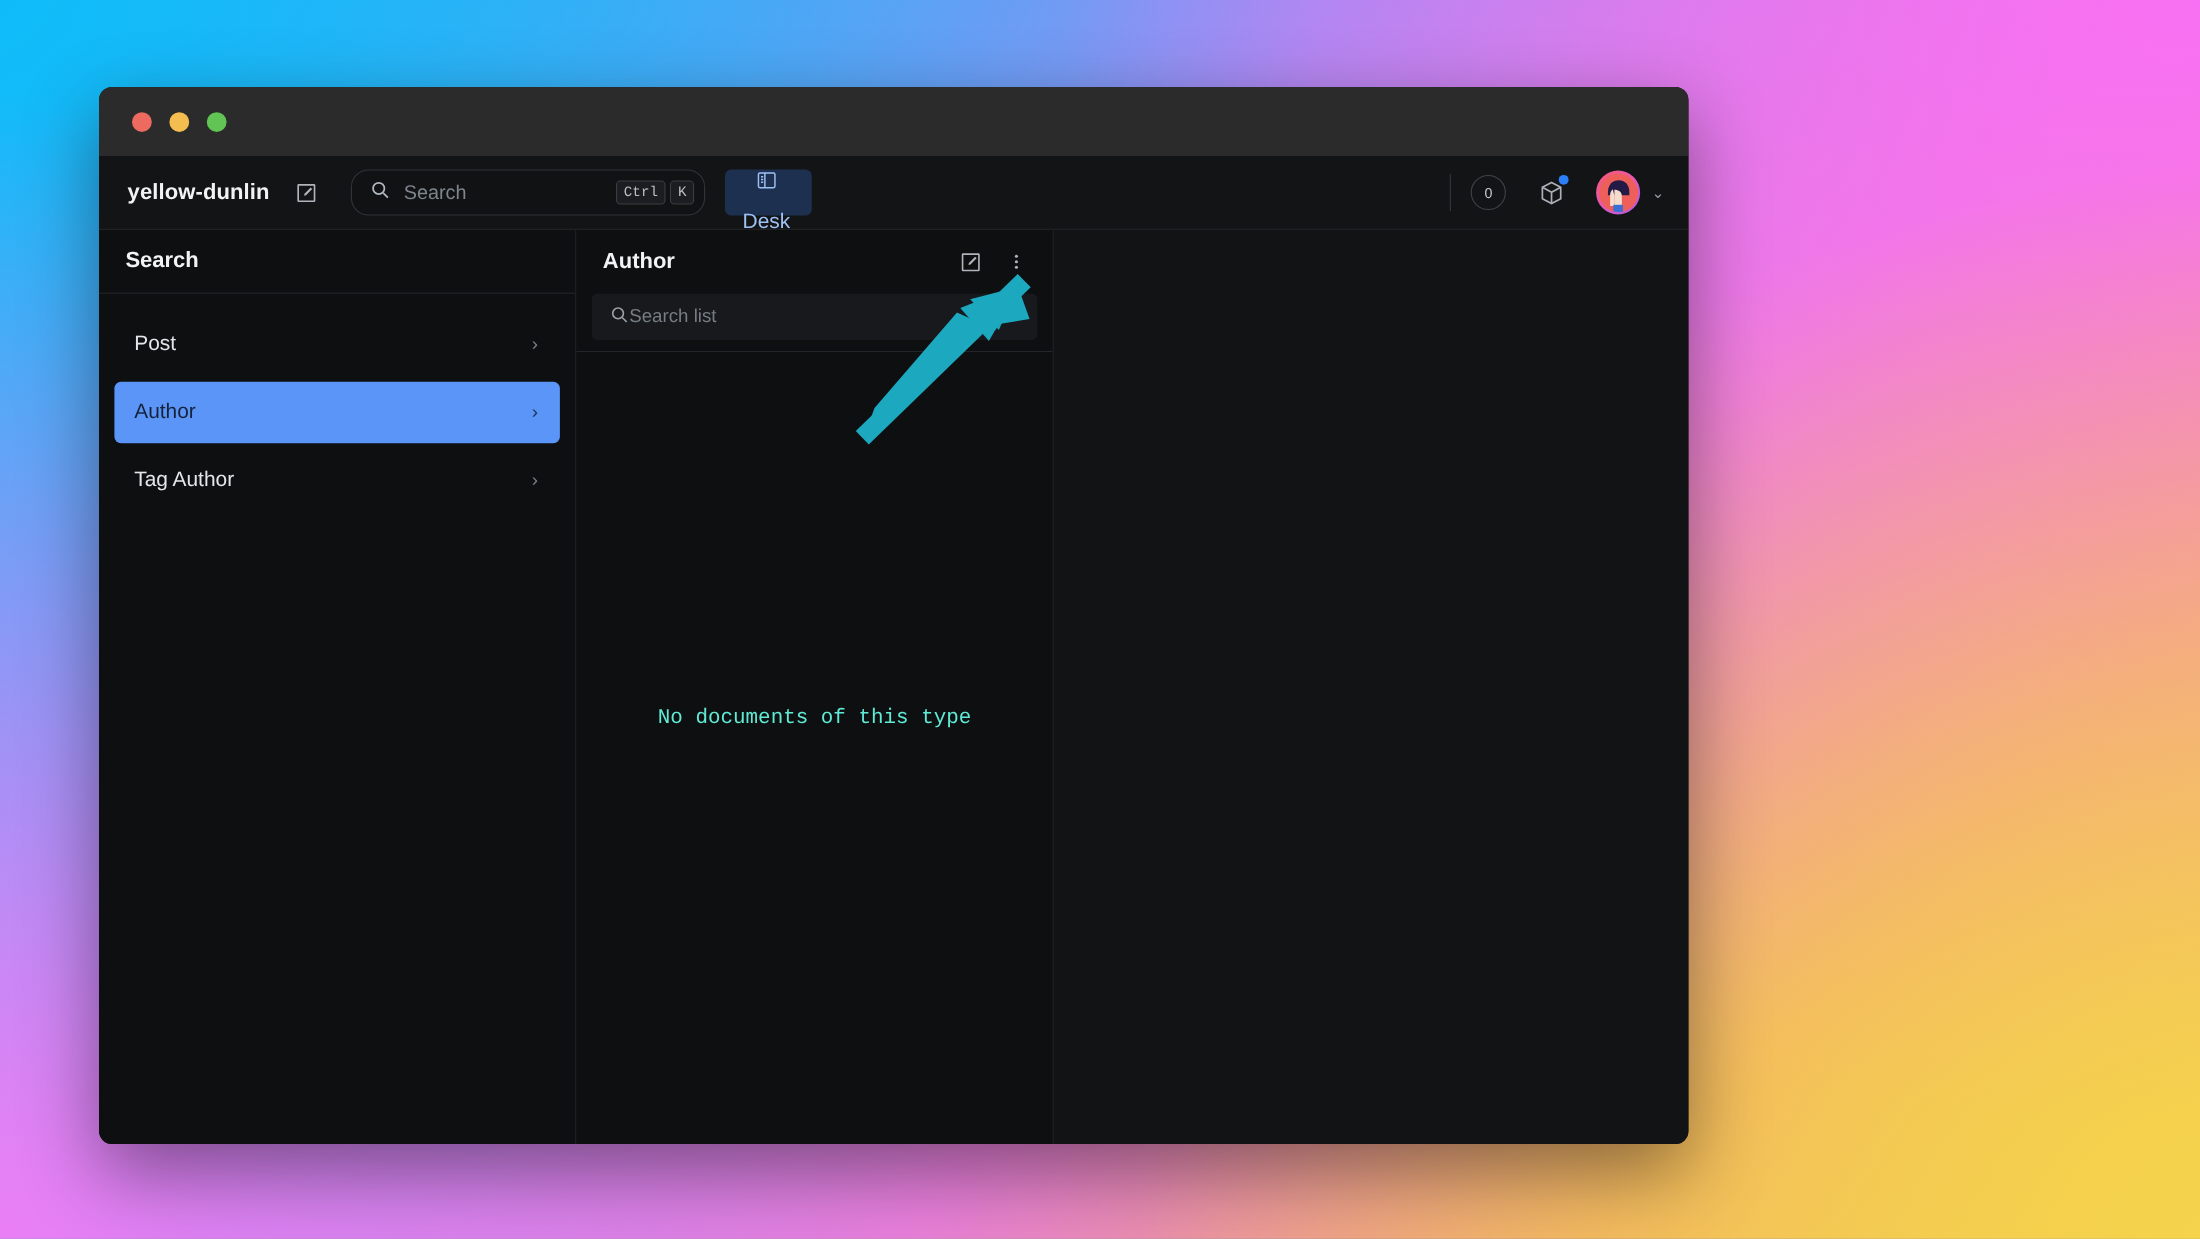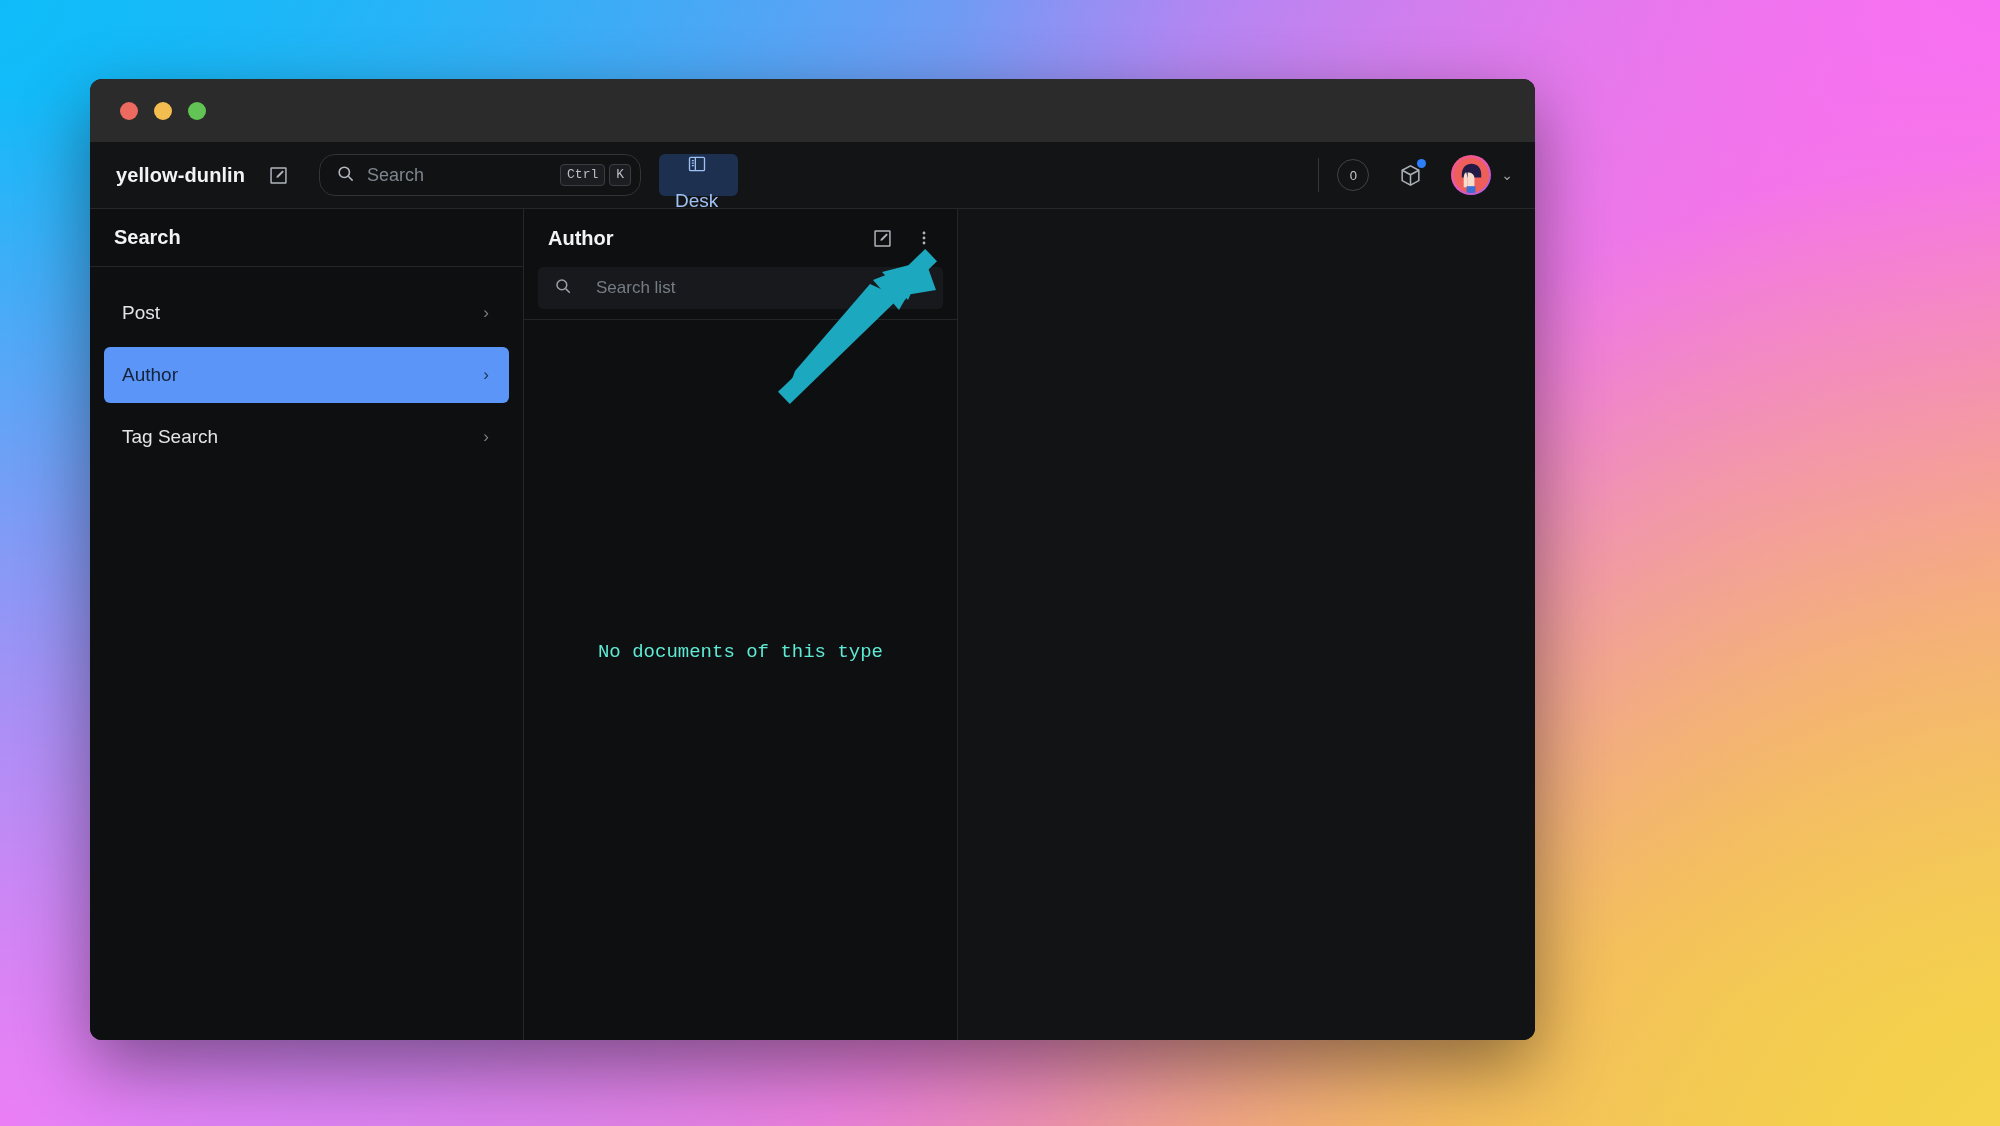--- a/index.html
+++ b/index.html
@@ -211,21 +211,21 @@
   }
   .pane-list .pane-header { border-bottom: none; padding-right: 14px; }
   .pane-header .hdr-actions { margin-left: auto; display: flex; align-items: center; gap: 4px; }
   .list-search-wrap { padding: 0 14px 10px 14px; }
   .list-search {
     height: 42px;
     background: #18191c;
     border-radius: 5px;
     display: flex;
     align-items: center;
-    gap: 24px;
+    gap: 0;
     padding: 0 16px;
   }
   .list-search .ph { font-size: 17px; color: #767d85; }
   .list-divider { height: 1px; background: #232528; }
   .empty-state {
     flex: 1;
     display: flex;
     align-items: center;
     justify-content: center;
     font-size: 19px;
@@ -335,21 +335,21 @@
           <span class="t">Post</span>
           <span class="c">›</span>
         </div>
 
         <div class="nav-item active">
           <span class="t">Author</span>
           <span class="c">›</span>
         </div>
 
         <div class="nav-item">
-          <span class="t">Tag Search</span>
+          <span class="t">Tag Author</span>
           <span class="c">›</span>
         </div>
 
       </div>
     </div>
 
     <div class="pane-list">
       <div class="pane-header">
         <span class="pane-title">Author</span>
         <span class="hdr-actions">

